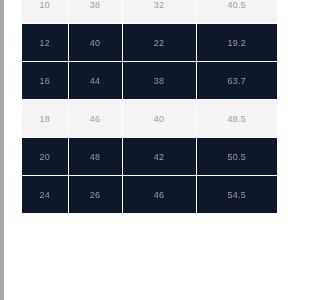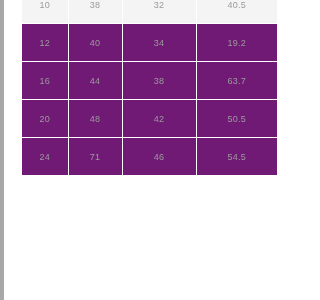--- a/index.html
+++ b/index.html
@@ -72,21 +72,21 @@
     border-right: 1px solid #ffffff;
     border-bottom: 1px solid #ffffff;
     white-space: nowrap;
   }
 
   #size-table td:last-child {
     border-right: none;
   }
 
   #size-table tr.row-light td { background: #f4f4f4; }
-  #size-table tr.row-dark  td { background: #701a75; }
+  #size-table tr.row-dark  td { background: #0f172a; }
 
   
   col.c0 { width: 46px; }
   col.c1 { width: 54px; }
   col.c2 { width: 74px; }
   col.c3 { width: 81px; }
 
   
   #right-pad {
     position: absolute;
@@ -116,38 +116,44 @@
       <tbody>
         <tr class="row-light">
           <td>10</td>
           <td>38</td>
           <td>32</td>
           <td>40.5</td>
         </tr>
         <tr class="row-dark">
           <td>12</td>
           <td>40</td>
-          <td>34</td>
+          <td>22</td>
           <td>19.2</td>
         </tr>
         <tr class="row-dark">
           <td>16</td>
           <td>44</td>
           <td>38</td>
           <td>63.7</td>
+        </tr>
+        <tr class="row-light">
+          <td>18</td>
+          <td>46</td>
+          <td>40</td>
+          <td>48.5</td>
         </tr>
         <tr class="row-dark">
           <td>20</td>
           <td>48</td>
           <td>42</td>
           <td>50.5</td>
         </tr>
         <tr class="row-dark">
           <td>24</td>
-          <td>71</td>
+          <td>26</td>
           <td>46</td>
           <td>54.5</td>
         </tr>
       </tbody>
     </table>
   </div>
 
   <div id="right-pad"></div>
 
 </div>

